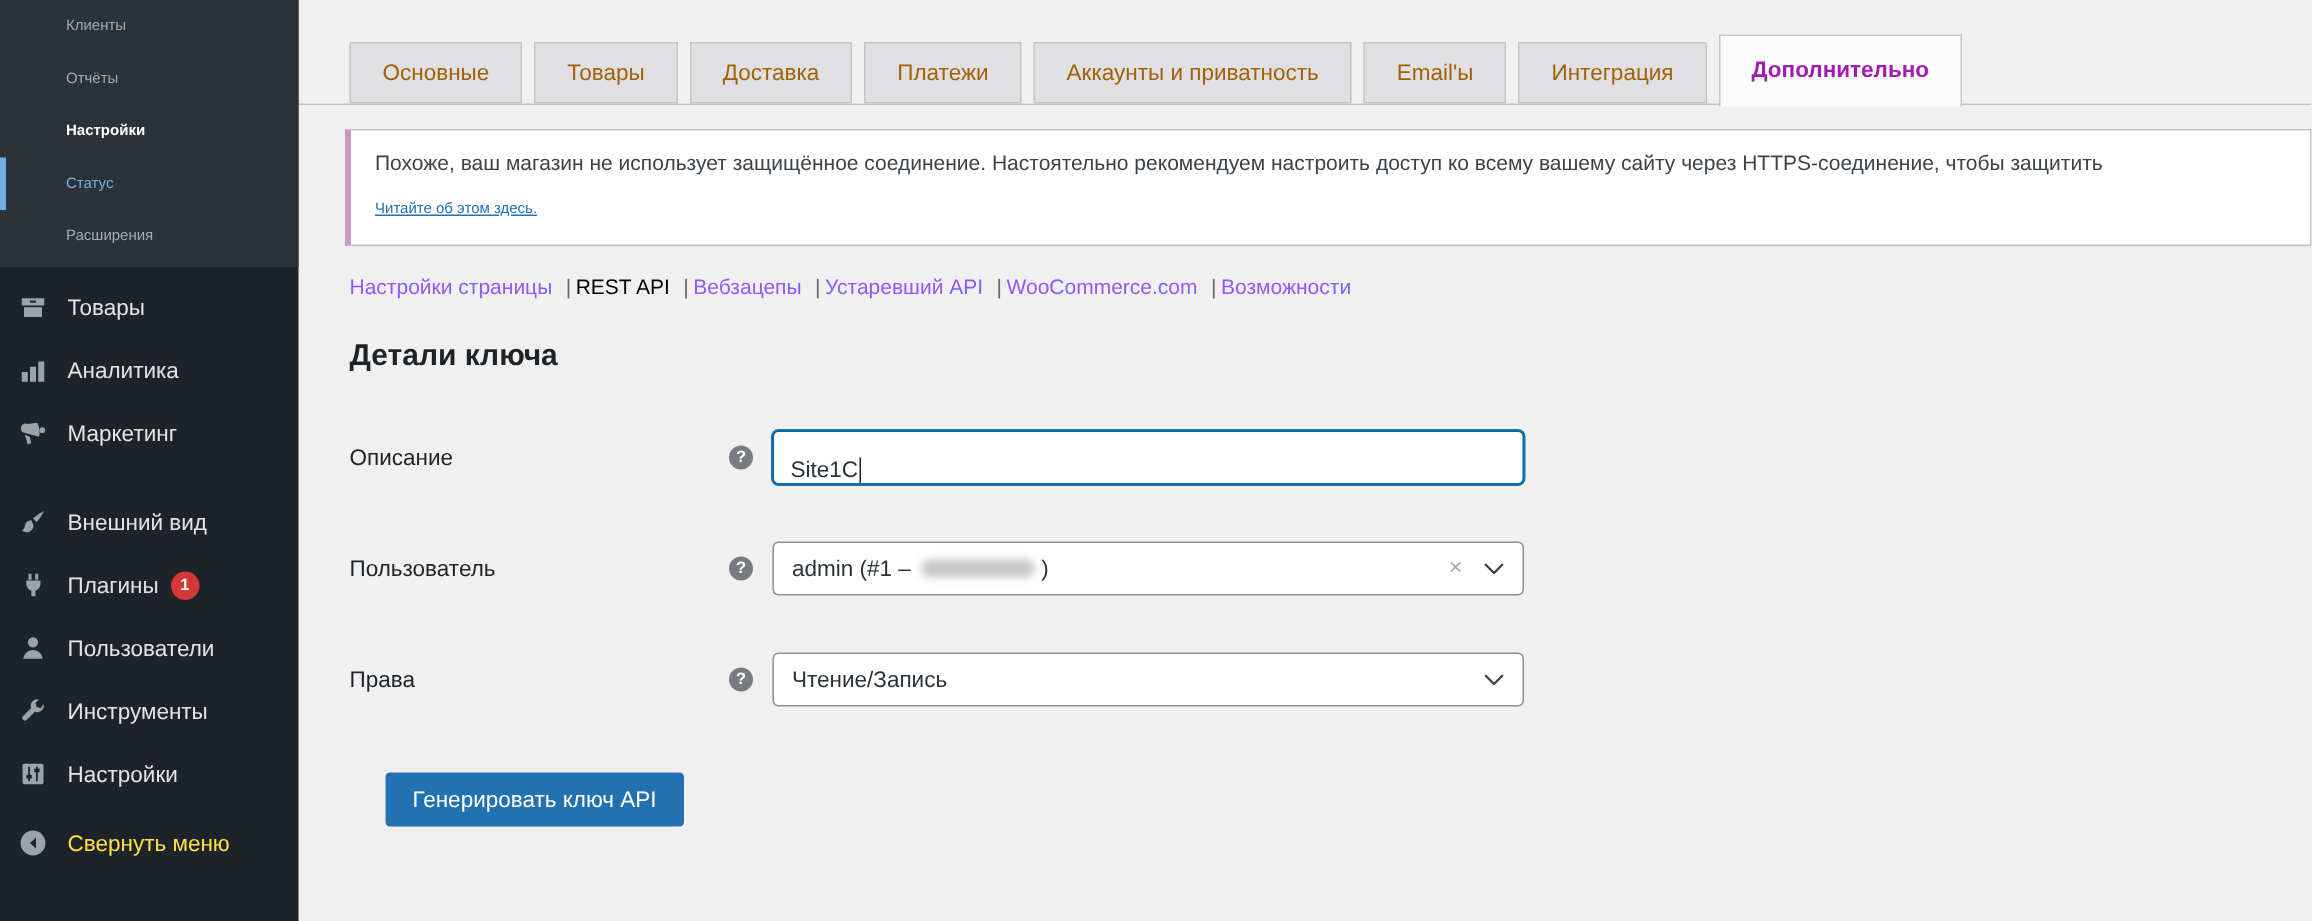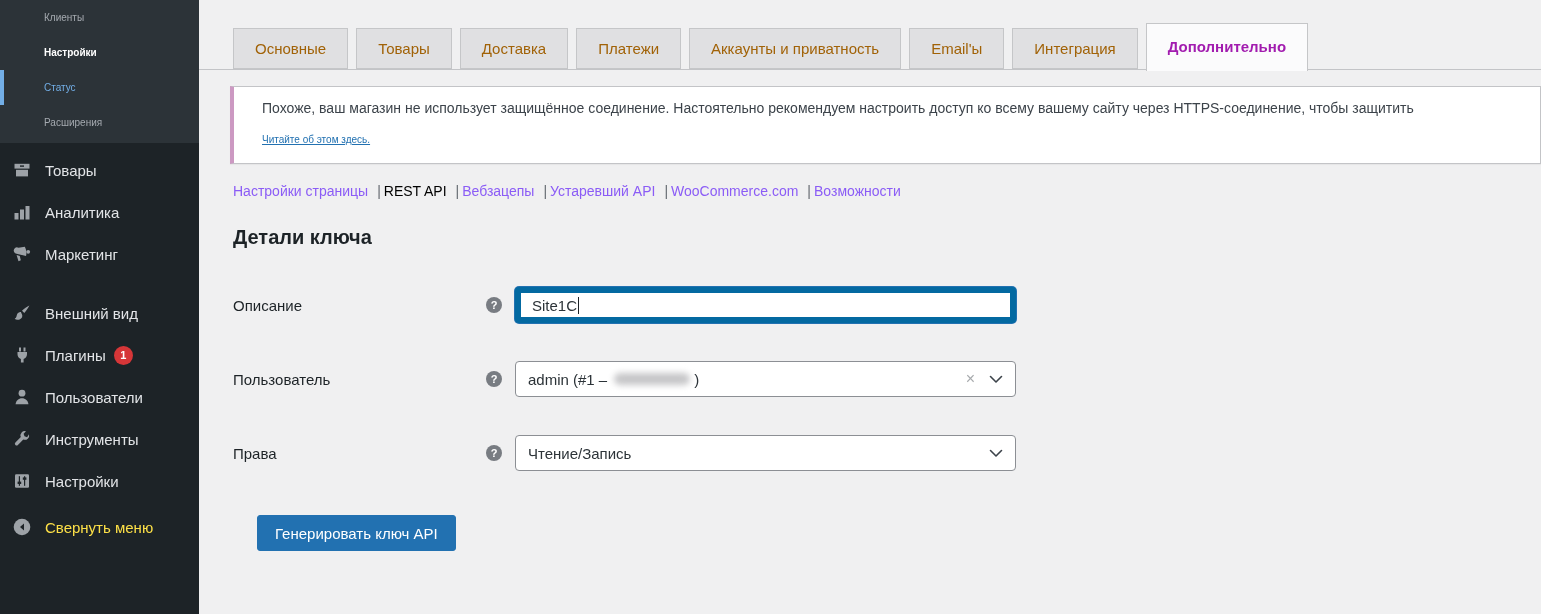--- a/index.html
+++ b/index.html
@@ -27,61 +27,62 @@
 
   .tabbar { position:relative; height:70px; border-bottom:1px solid #c3c4c7;
             display:flex; align-items:flex-end; padding-left:34px; }
   .tab { height:41px; padding:0 21px; display:flex; align-items:center; background:#e0e0e2;
          border:1px solid #c5c6c8; color:#a16207; font-size:15px; margin-right:8px;
          white-space:nowrap; cursor:pointer; }
   .tab.active { height:48px; margin-bottom:-2px; padding-bottom:2px; background:#fbfbfc;
                 border-bottom:none; color:#a21caf; font-weight:700; position:relative; z-index:2; cursor:default; }
 
   .notice { margin:16px 0 0 31px; background:#fff; border:1px solid #c3c4c7; border-left:4px solid #cc99c2;
-            box-shadow:0 1px 1px rgba(0,0,0,.04); padding:10px 28px 12px; overflow:hidden; }
+            box-shadow:0 1px 1px rgba(0,0,0,.04); padding:10px 16px 12px; overflow:hidden; }
   .notice-text { font-size:14px; line-height:22px; color:#3c434a; white-space:nowrap; }
   .notice-link { display:inline-block; margin-top:10px; font-size:10px; line-height:22px;
                  color:#2271b1; text-decoration:underline; cursor:pointer; }
 
   .subnav { margin:19px 0 0 34px; font-size:14px; color:#646970; }
   .subnav-link { color:#8b5cf6; cursor:pointer; }
   .subnav-current { color:#000; font-weight:400; }
   .subnav-sep { color:#646970; margin:0 3px 0 9px; }
 
   .section-title { margin:27px 0 0 34px; font-size:20px; font-weight:700; color:#1d2327; }
 
   .form { margin-left:34px; }
   .form-row { display:flex; align-items:center; height:36px; margin-top:38px; }
   .form-label { width:253px; font-size:15px; color:#1d2327; }
   .help-icon { width:16px; height:16px; flex:none; border-radius:50%; background:#787c82; color:#fff;
                font-size:11px; font-weight:700; display:flex; align-items:center; justify-content:center;
                margin-right:13px; cursor:help; }
   .field { width:501px; height:36px; background:#fff; border-radius:4px; display:flex;
            align-items:center; padding:0 12px; font-size:15px; color:#2c3338; }
-  .field.text-focused { border:6px solid #0369a1; box-shadow:0 0 0 1px #2271b1; padding:0 11px; cursor:text; }
+  .field.text-focused { border:1px solid #0369a1; box-shadow:0 0 0 1px #2271b1; padding:0 11px; cursor:text;align-items:flex-end; }
   .caret { width:1px; height:17px; background:#1d2327; margin-left:1px; }
   .field.select { border:1px solid #8c8f94; cursor:pointer; }
   .select-grow { flex:1; display:flex; align-items:center; }
   .blur-blob { display:inline-block; width:76px; height:12px; background:#c6c6c8; border-radius:6px;
                filter:blur(3px); margin:0 4px 0 7px; }
   .clear-x { color:#a7aaad; font-size:16px; margin-right:14px; cursor:pointer; line-height:1; }
   .chevron { display:flex; align-items:center; }
 
   .generate-btn { display:inline-flex; align-items:center; margin:44px 0 0 24px; height:36px; padding:0 17px;
                   background:#2271b1; border:1px solid #2271b1; border-radius:3px; color:#fff;
                   font-size:15px; cursor:pointer; }
 </style>
 </head>
 <body>
 
 <div id="app">
 
   <div class="sidebar">
     <div class="submenu">
       <div class="submenu-item">Клиенты</div>
+      <div class="submenu-item">Отчёты</div>
       <div class="submenu-item current">Настройки</div>
       <div class="submenu-item hovered">Статус</div>
       <div class="submenu-item">Расширения</div>
     </div>
 
     <div class="menu">
       <div class="menu-item">
         <span class="mi-icon">
           <svg viewBox="0 0 20 20" width="20" height="20" fill="#9da2a7">
               <path d="M2.5 3.8h15v4.8h-15z"></path>

